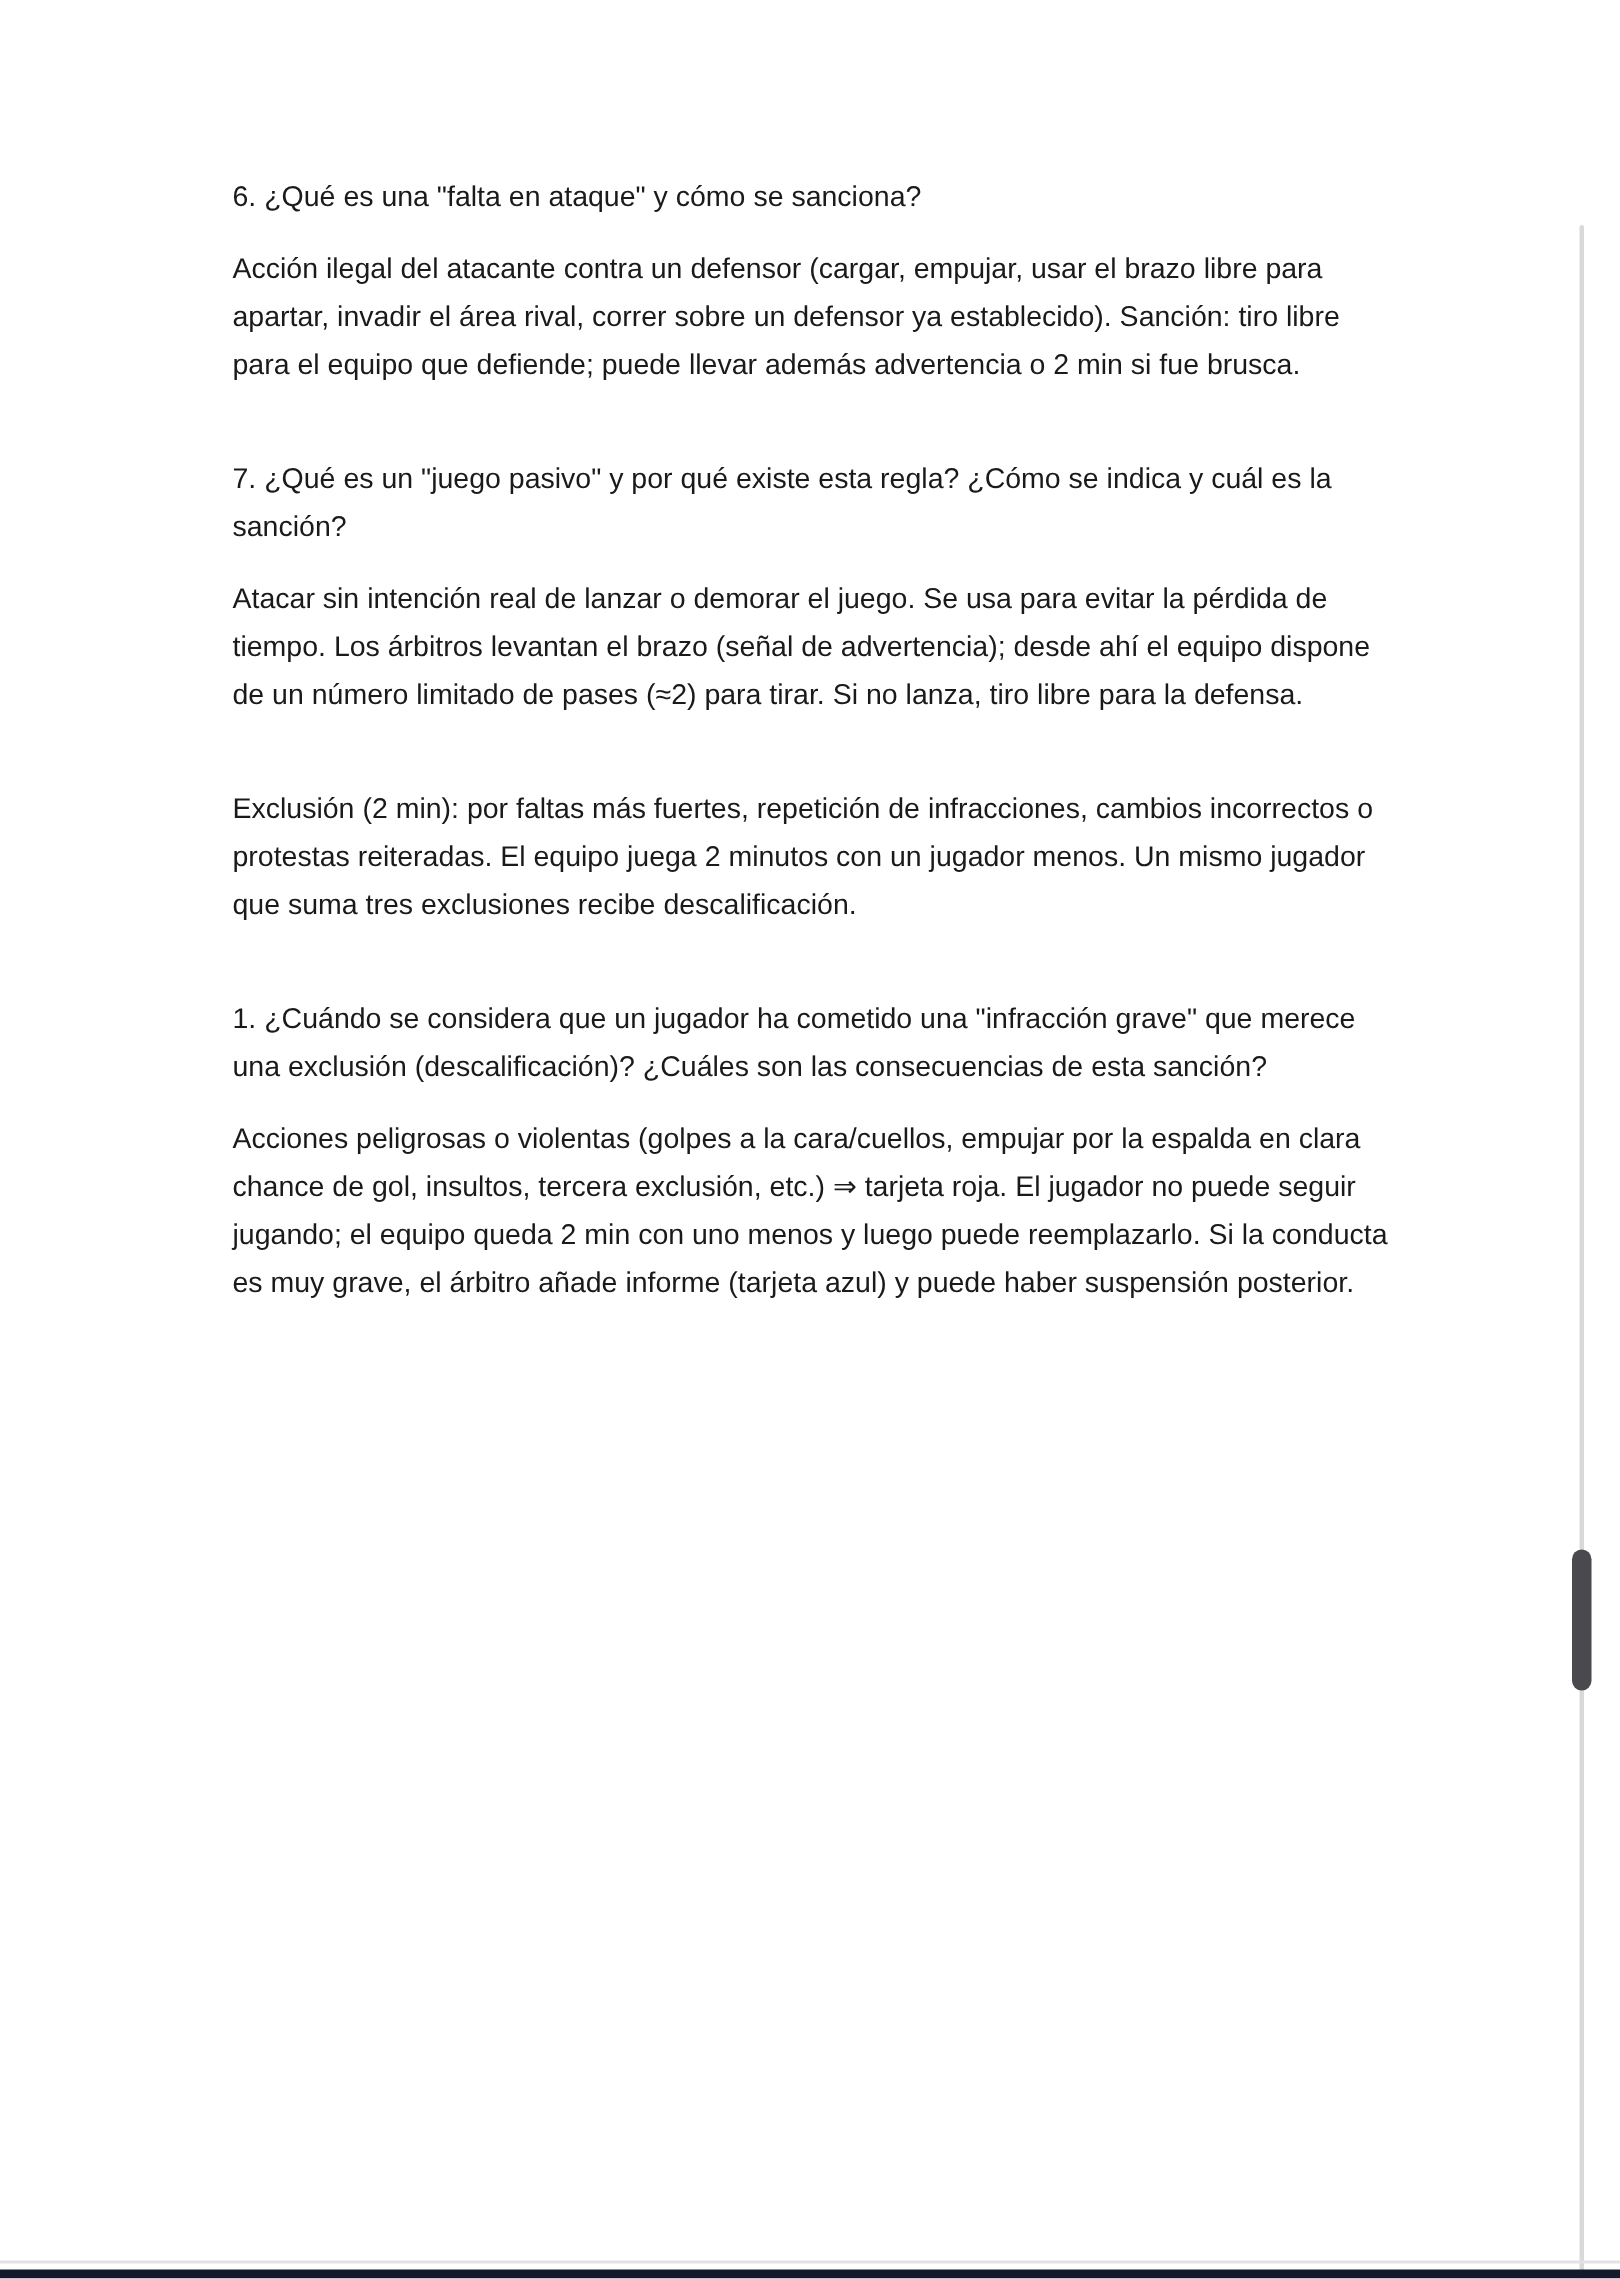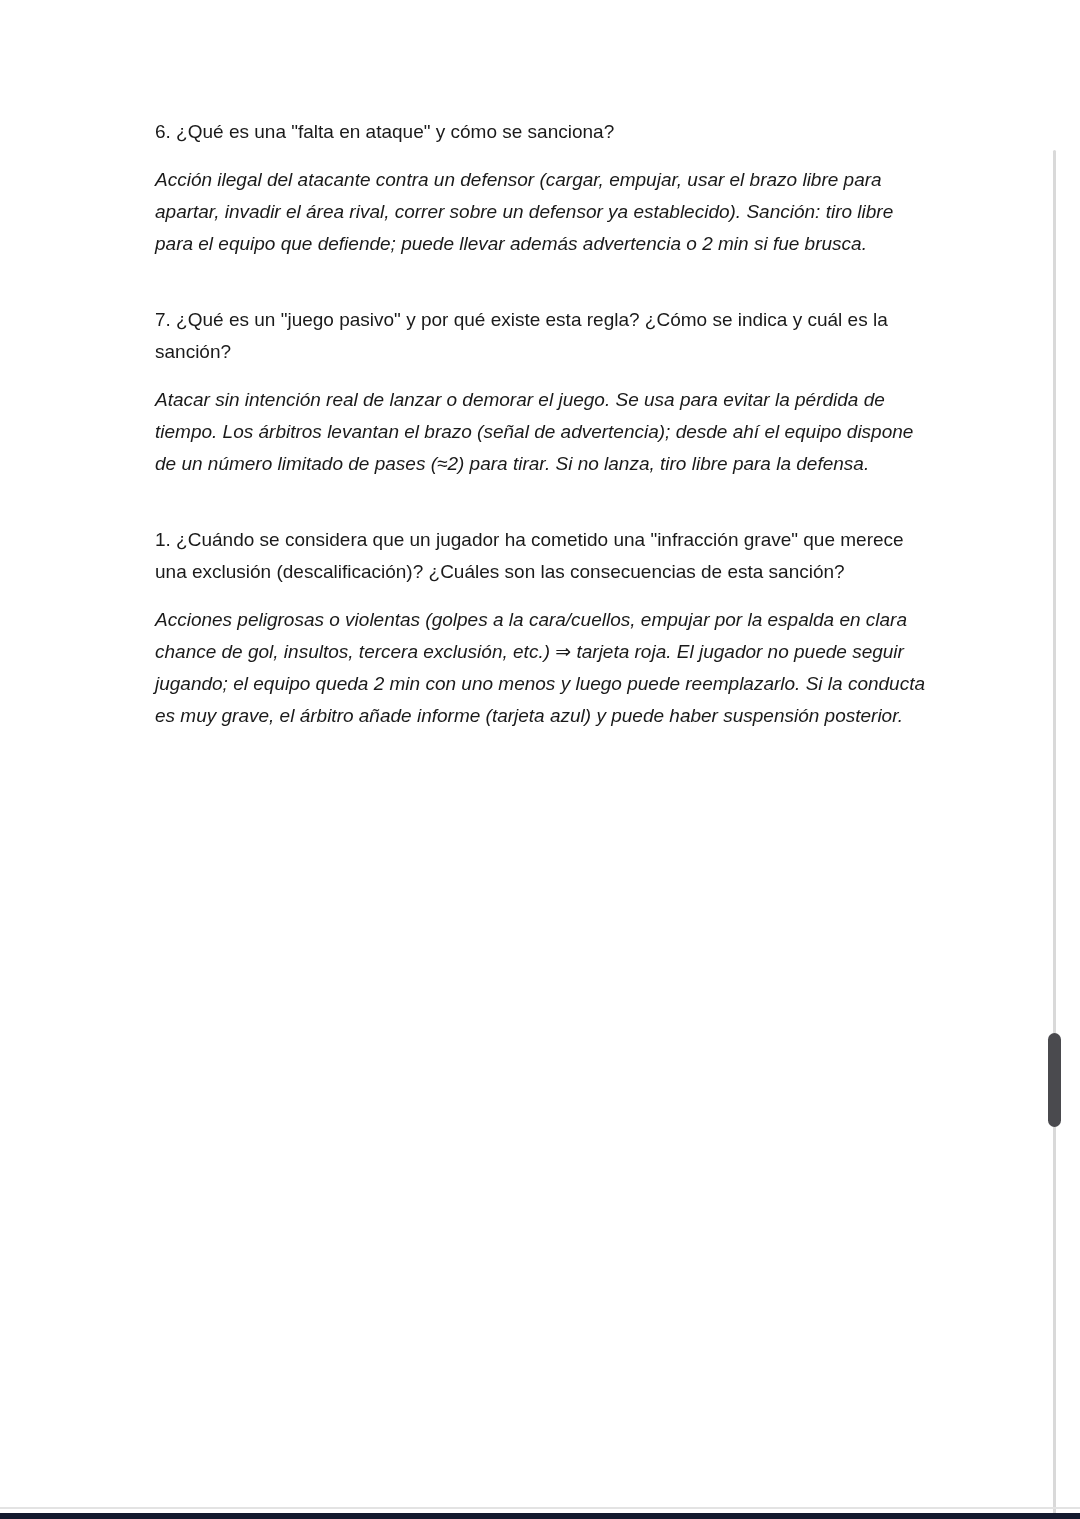--- a/index.html
+++ b/index.html
@@ -30,21 +30,20 @@
     font-size:19px;
     line-height:32px;
   }
   .qa-section{margin-bottom:44px;}
   .question{
     font-weight:400;
     margin-bottom:16px;
   }
   .answer{
     margin-bottom:16px;
-    font-style:italic;
   }
   
   .scrollbar-track{
     position:absolute;
     left:1053px;top:150px;
     width:3px;height:1369px;
     background:var(--track);
     border-radius:2px;
   }
   .scrollbar-thumb{
@@ -78,20 +77,21 @@
       <p class="question">6. ¿Qué es una "falta en ataque" y cómo se sanciona?</p>
     <p class="answer">Acción ilegal del atacante contra un defensor (cargar, empujar, usar el brazo libre para apartar, invadir el área rival, correr sobre un defensor ya establecido). Sanción: tiro libre para el equipo que defiende; puede llevar además advertencia o 2 min si fue brusca.</p>
       </section>
 
     <section class="qa-section">
       <p class="question">7. ¿Qué es un "juego pasivo" y por qué existe esta regla? ¿Cómo se indica y cuál es la sanción?</p>
     <p class="answer">Atacar sin intención real de lanzar o demorar el juego. Se usa para evitar la pérdida de tiempo. Los árbitros levantan el brazo (señal de advertencia); desde ahí el equipo dispone de un número limitado de pases (≈2) para tirar. Si no lanza, tiro libre para la defensa.</p>
       </section>
 
     <section class="qa-section">
+        <p class="answer">Exclusión (2 min): por faltas más fuertes, repetición de infracciones, cambios incorrectos o protestas reiteradas. El equipo juega 2 minutos con un jugador menos. Un mismo jugador que suma tres exclusiones recibe descalificación.</p>
       </section>
 
     <section class="qa-section">
       <p class="question">1. ¿Cuándo se considera que un jugador ha cometido una "infracción grave" que merece una exclusión (descalificación)? ¿Cuáles son las consecuencias de esta sanción?</p>
     <p class="answer">Acciones peligrosas o violentas (golpes a la cara/cuellos, empujar por la espalda en clara chance de gol, insultos, tercera exclusión, etc.) ⇒ tarjeta roja. El jugador no puede seguir jugando; el equipo queda 2 min con uno menos y luego puede reemplazarlo. Si la conducta es muy grave, el árbitro añade informe (tarjeta azul) y puede haber suspensión posterior.</p>
       </section>
   </main>
 
   <div class="scrollbar-track"></div>
   <div class="scrollbar-thumb"></div>

